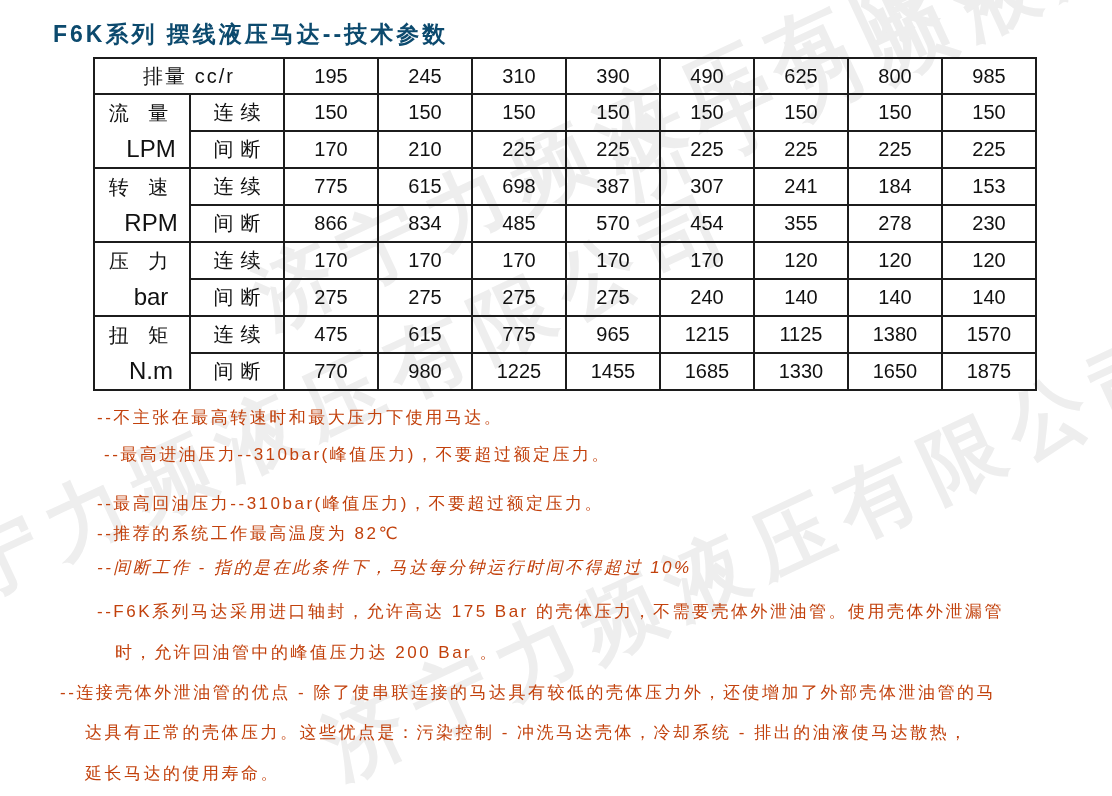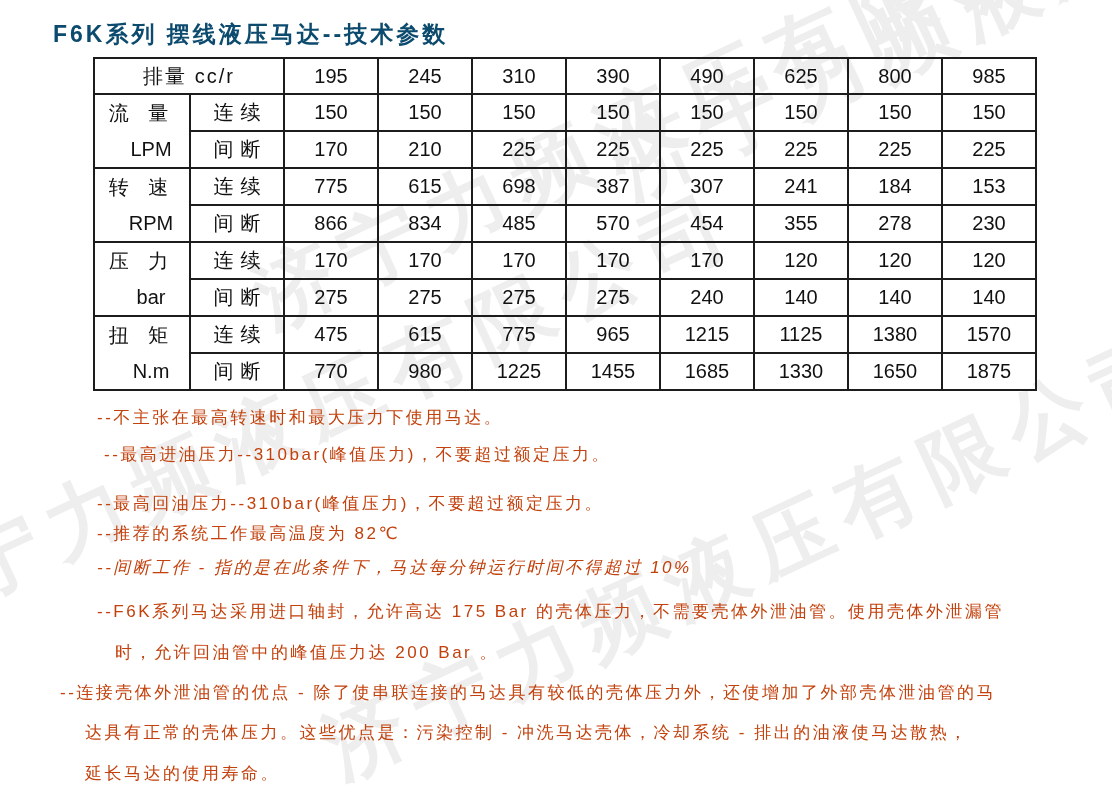--- a/index.html
+++ b/index.html
@@ -35,21 +35,21 @@
     height:34px;padding:0;
     font-size:20px;text-align:center;vertical-align:middle;
     background:transparent;color:#111;
   }
   col.c-label{width:96px;}
   col.c-mode{width:94px;}
   col.c-data{width:94px;}
   td.corner{font-size:20px;letter-spacing:2px;border-radius:7px;}
   td.grp{text-align:left;padding-left:15px;}
   .grp-cn{height:36px;line-height:36px;font-size:20px;letter-spacing:7px;}
-  .grp-unit{height:36px;line-height:36px;font-size:20px;letter-spacing:0;margin-left:18px;}
+  .grp-unit{height:36px;line-height:36px;font-size:24px;letter-spacing:0;margin-left:18px;}
   td.mode{font-size:18px;letter-spacing:7px;text-indent:7px;}
   td.val{font-size:20px;}
   
   .note{
     position:absolute;font-size:17px;letter-spacing:2.5px;
     white-space:nowrap;color:#c2410c;
   }
   .note-0{left:97px;top:406px;}
   .note-1{left:104px;top:443px;}
   .note-2{left:97px;top:492px;}

